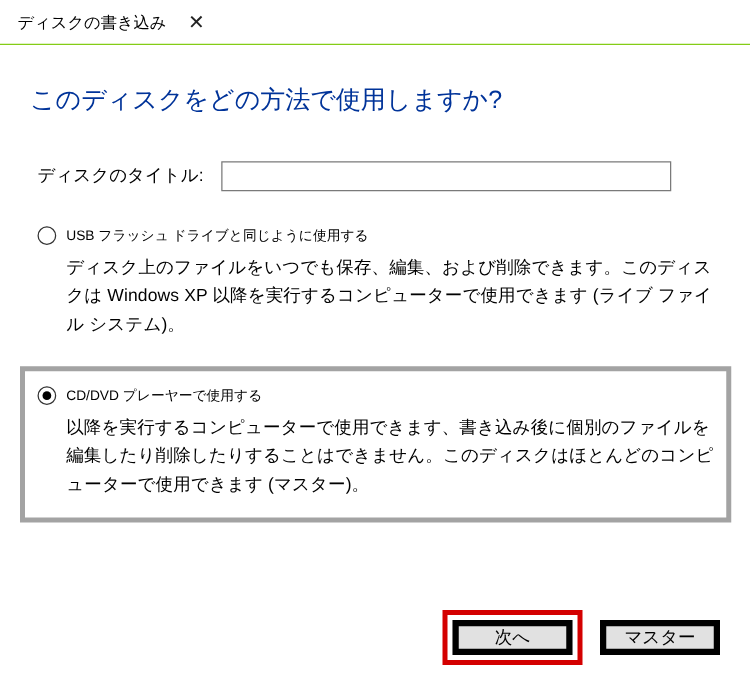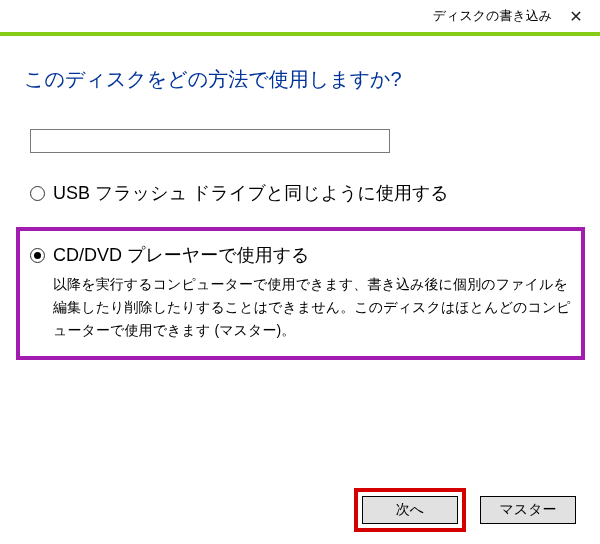--- a/index.html
+++ b/index.html
@@ -11,24 +11,24 @@
       font-family: 'Yu Gothic UI', 'Meiryo', 'MS PGothic', sans-serif;
       background: #ffffff;
       width: 600px;
       height: 544px;
       overflow: hidden;
       color: #000000;
     }
     .titlebar {
       display: flex;
       align-items: center;
-      justify-content: flex-end;
+      justify-content: flex-start;
       height: 36px;
       padding: 0 0 0 14px;
-      border-bottom: 4px solid #84cc16;
+      border-bottom: 1px solid #84cc16;
     }
     .titlebar-title {
       font-size: 13px;
       color: #000000;
     }
     .close-btn {
       width: 48px;
       height: 36px;
       display: flex;
       align-items: center;
@@ -66,21 +66,21 @@
       font-size: 14px;
       max-width: 360px;
     }
     .options {
       padding-left: 6px;
     }
     .option {
       margin-bottom: 22px;
     }
     .highlight-box {
-      border: 4px solid #a21caf;
+      border: 4px solid #a3a3a3;
       padding: 12px 10px 14px 10px;
       margin-left: -14px;
       margin-right: -14px;
       margin-bottom: 14px;
     }
     .option-head {
       display: flex;
       align-items: center;
       gap: 8px;
       margin-bottom: 6px;
@@ -98,21 +98,21 @@
     }
     .radio.selected::after {
       content: "";
       display: block;
       width: 7px;
       height: 7px;
       border-radius: 50%;
       background: #000;
     }
     .option-title {
-      font-size: 18px;
+      font-size: 11px;
       color: #000;
     }
     .option-desc {
       font-size: 14px;
       color: #000;
       line-height: 1.65;
       padding-left: 23px;
       letter-spacing: 0.1px;
     }
     .details-link {
@@ -127,21 +127,21 @@
     .button-row {
       position: absolute;
       bottom: 20px;
       right: 24px;
       display: flex;
       gap: 14px;
     }
     .btn {
       min-width: 96px;
       height: 28px;
-      border: 1px solid #000000;
+      border: 5px solid #000000;
       background: #e1e1e1;
       font-size: 14px;
       display: flex;
       align-items: center;
       justify-content: center;
       cursor: pointer;
     }
     .btn-highlight-wrap {
       border: 4px solid #d40000;
       padding: 4px;
@@ -156,30 +156,32 @@
   <span class="titlebar-title">ディスクの書き込み</span>
   <div class="close-btn">
     <span>✕</span>
   </div>
 </div>
 
 <div class="content">
   <h1 class="heading">このディスクをどの方法で使用しますか?</h1>
 
   <div class="title-row">
+    <label class="title-label">ディスクのタイトル:</label>
     <input type="text" class="title-input" value="" style="">
   </div>
 
   <div class="options">
 
     <div class="option">
       <div class="option-head">
         <span class="radio"></span>
         <span class="option-title">USB フラッシュ ドライブと同じように使用する</span>
       </div>
+      <div class="option-desc">ディスク上のファイルをいつでも保存、編集、および削除できます。このディスクは Windows XP 以降を実行するコンピューターで使用できます (ライブ ファイル システム)。</div>
     </div>
 
     <div class="highlight-box">
       <div class="option" style="margin-bottom:0;">
         <div class="option-head">
           <span class="radio selected"></span>
           <span class="option-title">CD/DVD プレーヤーで使用する</span>
         </div>
         <div class="option-desc">以降を実行するコンピューターで使用できます、書き込み後に個別のファイルを編集したり削除したりすることはできません。このディスクはほとんどのコンピューターで使用できます (マスター)。</div>
       </div>

